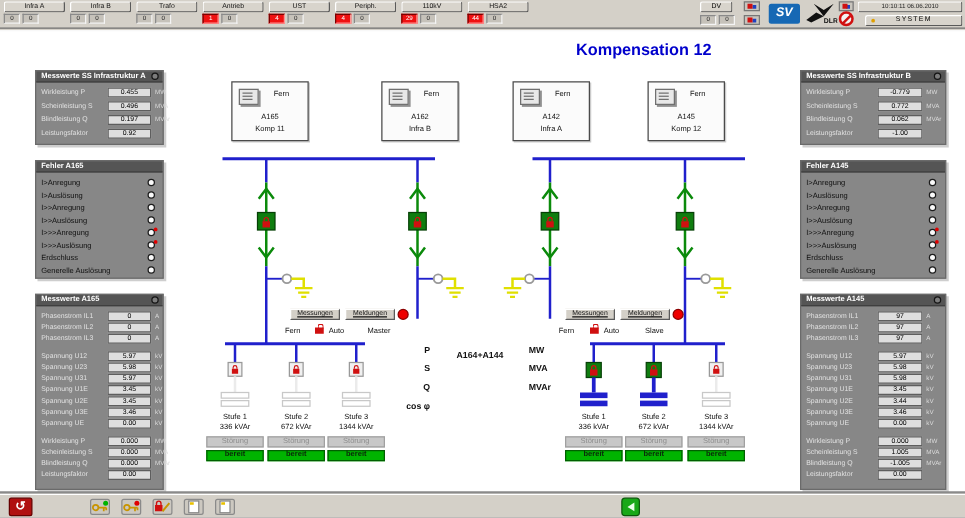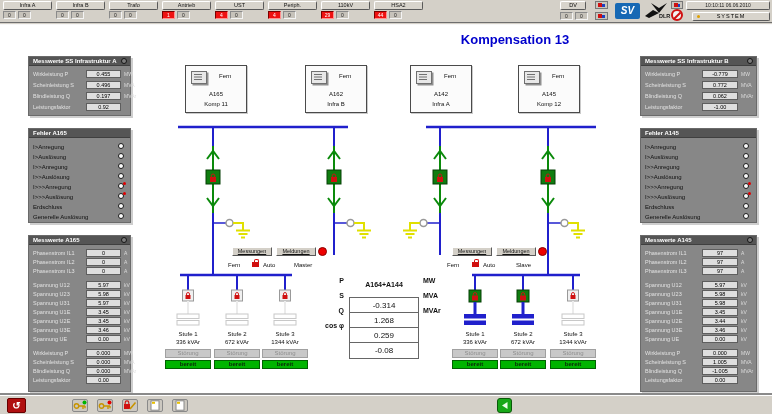--- a/index.html
+++ b/index.html
@@ -218,21 +218,21 @@
       </div>
       <div class="miniicon" style="left:114px; top:1px; width:12px;"></div>
       <div class="prohib"></div>
       <div class="dtbox">10:10:11 06.06.2010</div>
       <div class="sysbtn"><span class="sysdot"></span><span>SYSTEM</span></div>
     </div>
   </div>
 
   <div class="main">
 
-    <div class="ktitle" style="left:415px; top:7px;">Kompensation 13</div>
+    <div class="ktitle" style="left:415px; top:7px;">Kompensation 12</div>
 
     <svg class="diagram" width="772" height="371" viewBox="0 24 772 371">
 
       <line x1="178" y1="126" x2="348" y2="126" stroke="#2020cc" stroke-width="2.5"></line>
       <line x1="426" y1="126" x2="596" y2="126" stroke="#2020cc" stroke-width="2.5"></line>
 
       <g>
         <line x1="213" y1="126" x2="213" y2="145" stroke="#2020cc" stroke-width="2"></line>
         <line x1="213" y1="145" x2="213" y2="212" stroke="#0b8a0b" stroke-width="2"></line>
         <polyline points="207,158 213,150 219,158" fill="none" stroke="#0b8a0b" stroke-width="2"></polyline>
@@ -715,26 +715,20 @@
       <div class="spower">1344 kVAr</div>
       <div class="sbtn stoer">Störung</div>
       <div class="sbtn bereit">bereit</div>
     </div>
 
     <div class="mtitle">A164+A144</div>
     <span class="mlabel" style="left:318px; top:252px;">P</span>
     <span class="mlabel" style="left:318px; top:267px;">S</span>
     <span class="mlabel" style="left:318px; top:282px;">Q</span>
     <span class="mlabel" style="left:318px; top:297px;">cos φ</span>
-    <div class="mtable">
-      <div class="mtrow">-0.314</div>
-      <div class="mtrow">1.268</div>
-      <div class="mtrow">0.259</div>
-      <div class="mtrow">-0.08</div>
-    </div>
     <span class="munit" style="top:252px;">MW</span>
     <span class="munit" style="top:267px;">MVA</span>
     <span class="munit" style="top:282px;">MVAr</span>
   </div>
 
   <div class="bottombar">
     <div class="logout">↺</div>
     <div class="bicon" style="left:72px;">
       <svg width="14" height="11" viewBox="0 0 14 11">
           <circle cx="3.5" cy="6" r="2.2" fill="none" stroke="#c89400" stroke-width="1.4"></circle>

